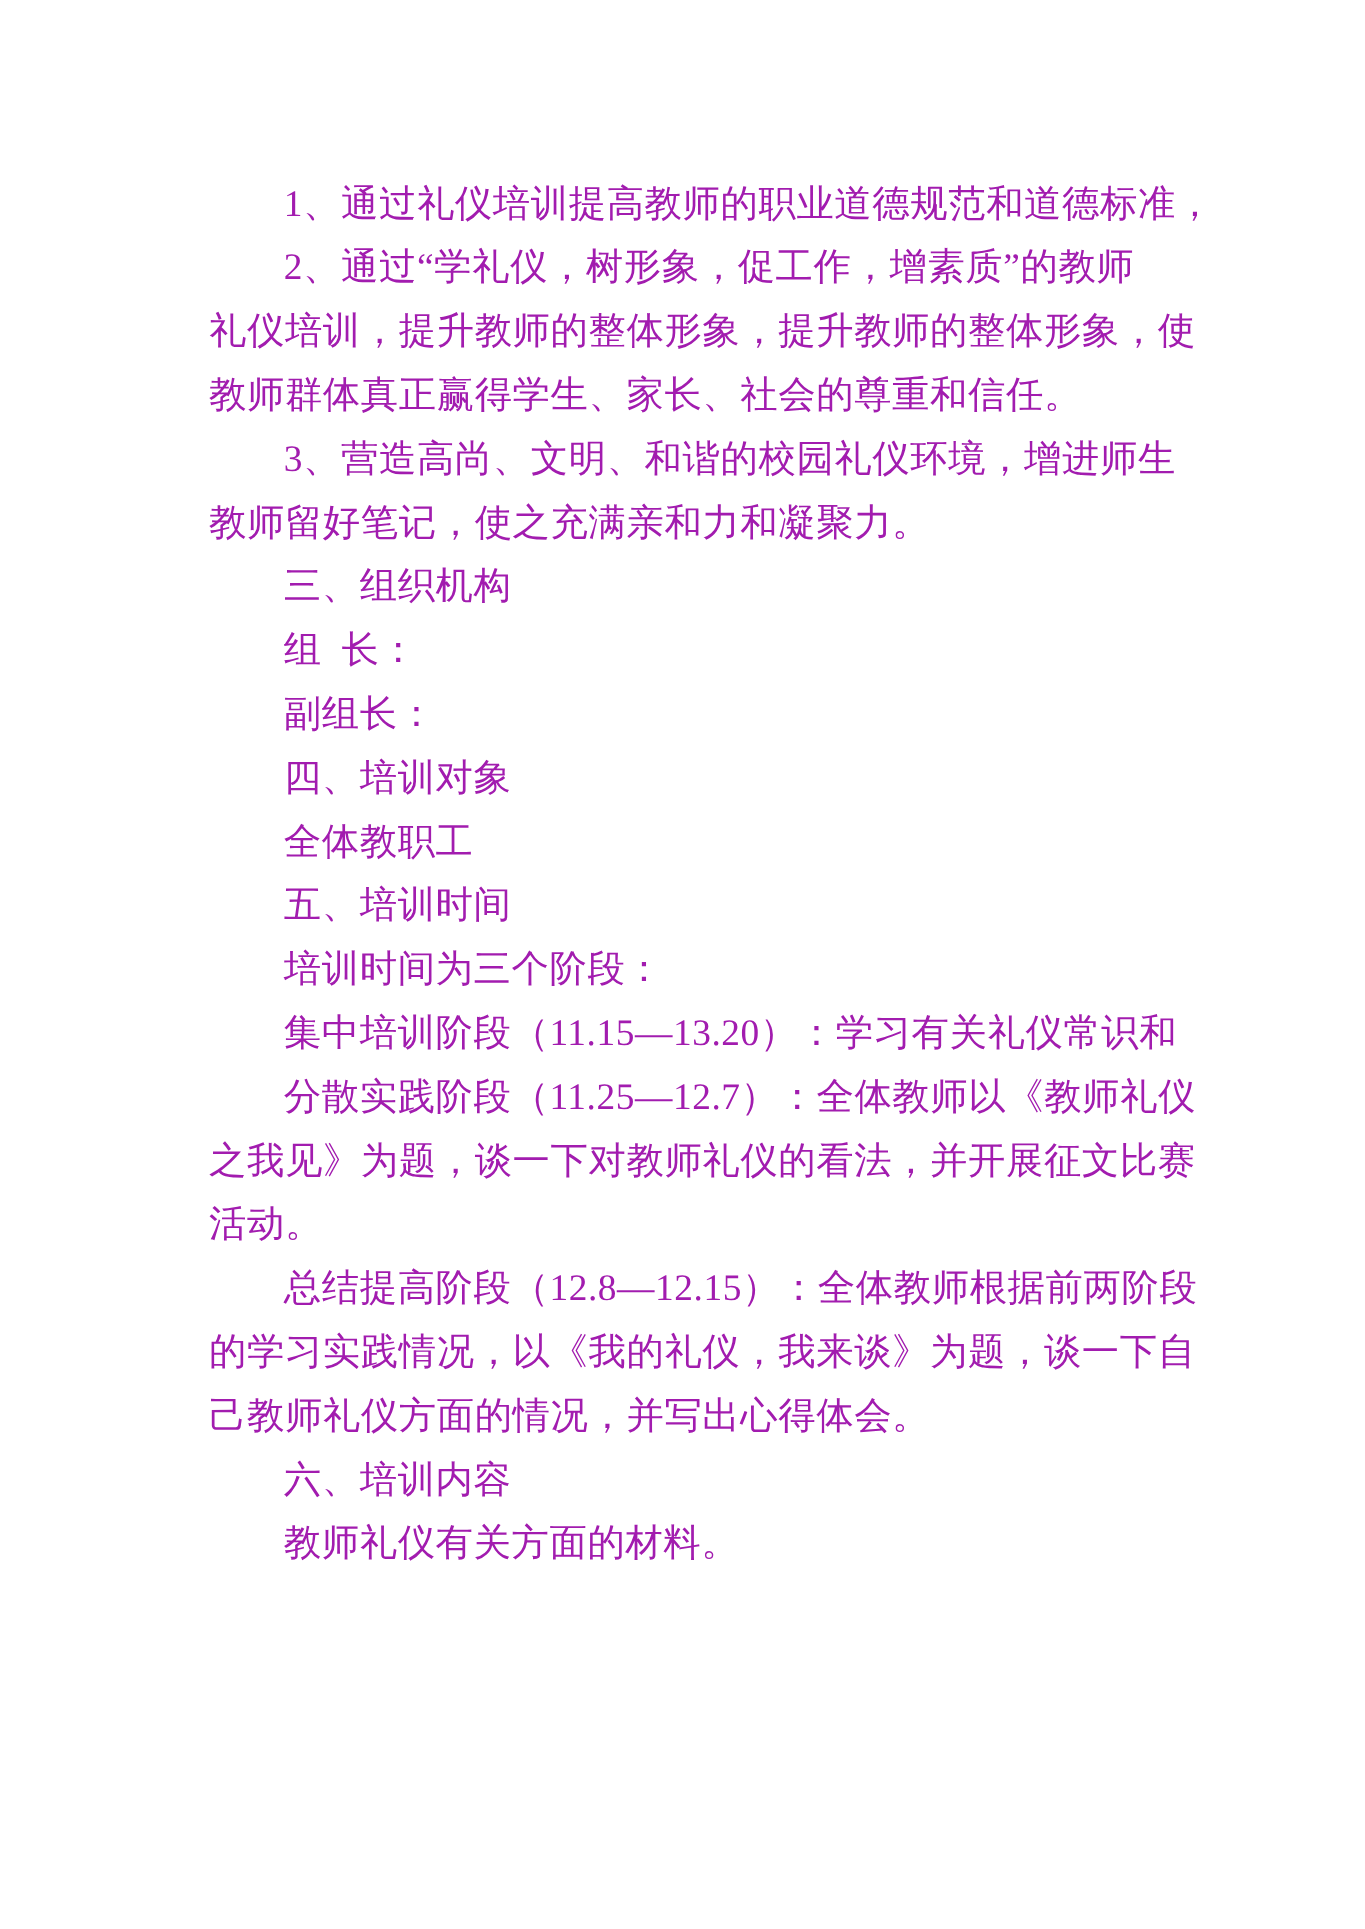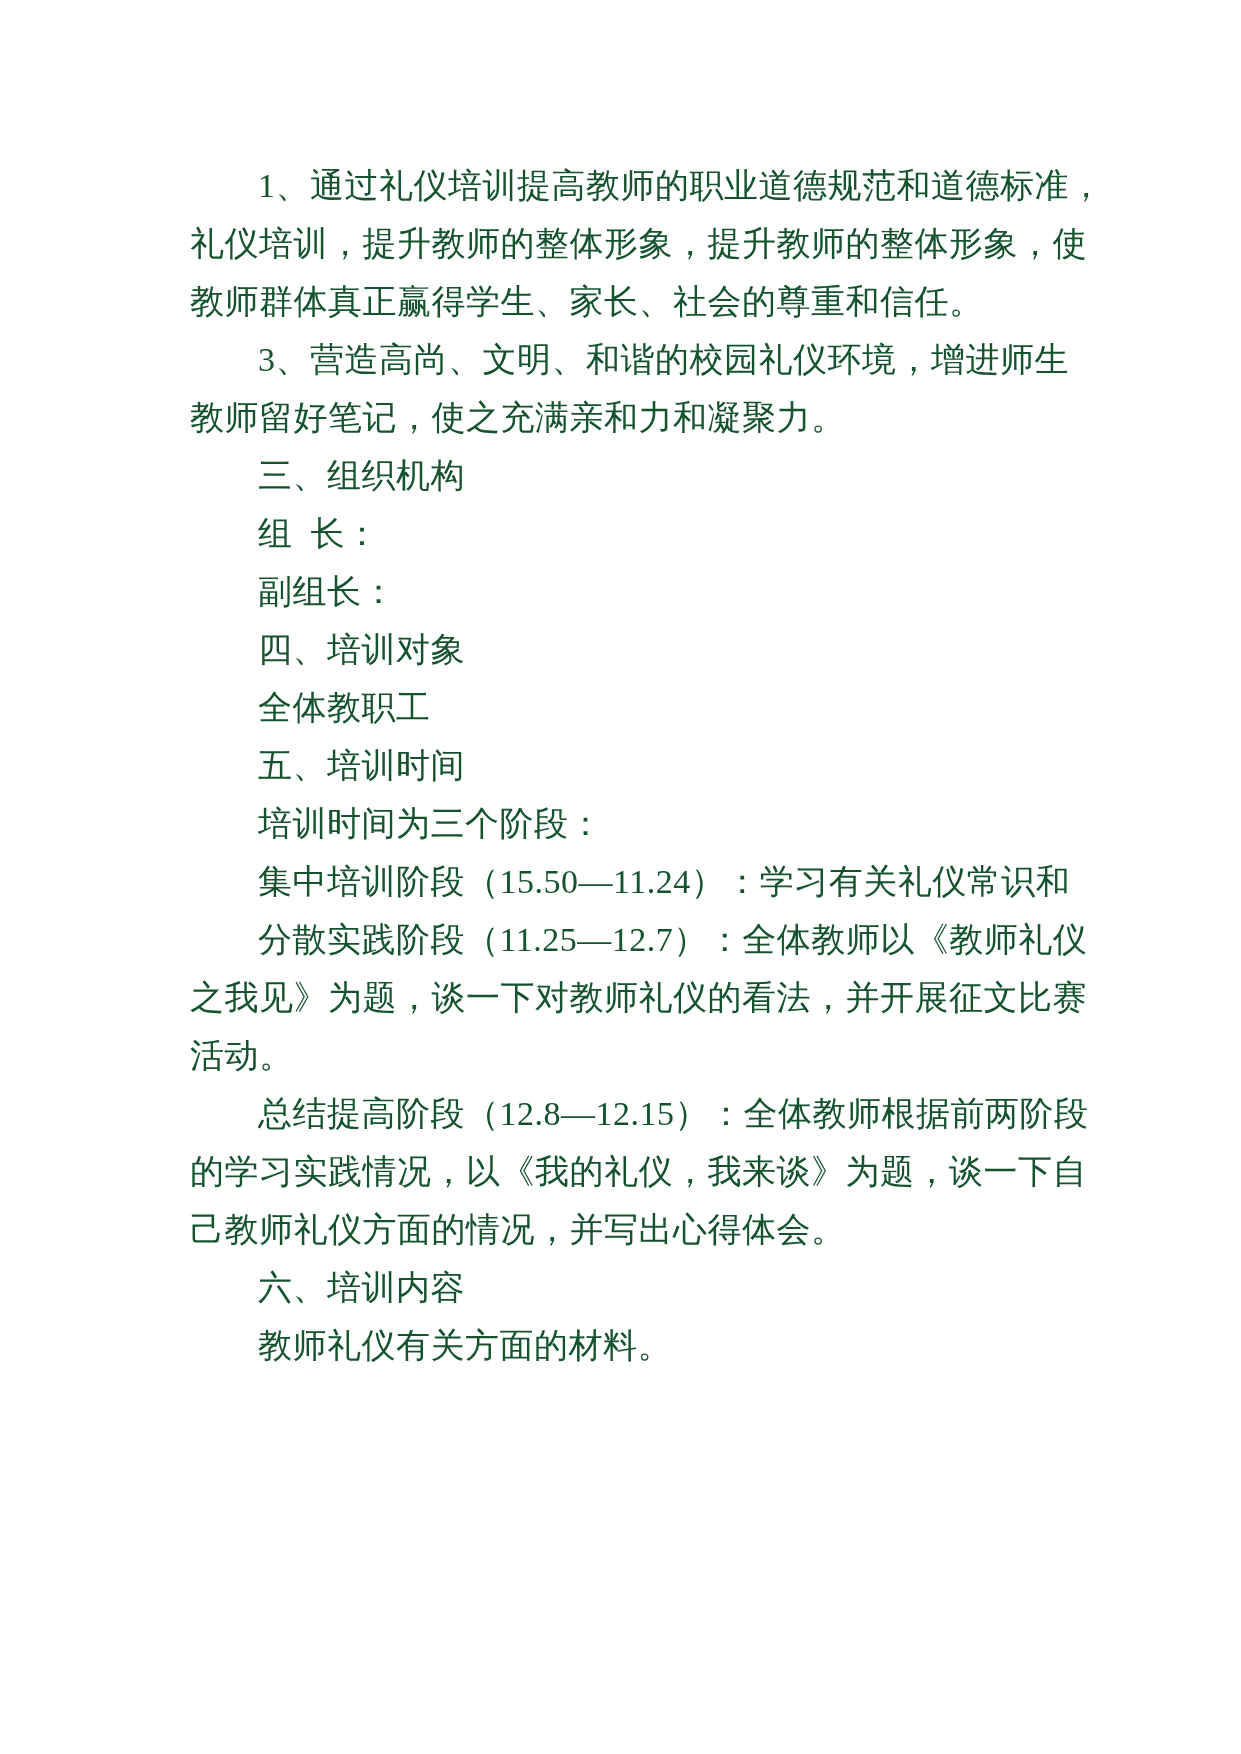--- a/index.html
+++ b/index.html
@@ -15,50 +15,51 @@
     overflow: hidden;
   }
   .doc-body {
     position: absolute;
     top: 157px;
     left: 190px;
     width: 910px;
     font-family: "Liberation Serif", serif;
     font-size: 34px;
     font-weight: normal;
-    color: #14532d;
+    color: #a21caf;
     letter-spacing: 0.5px;
   }
   .text-line {
     height: 58px;
     line-height: 58px;
     white-space: pre;
   }
   .text-line.indent {
     padding-left: 68px;
   }
 </style>
 </head>
 <body>
 
 <div class="page">
   <div class="doc-body">
       <div class="text-line indent">1、通过礼仪培训提高教师的职业道德规范和道德标准，</div>
+      <div class="text-line indent">2、通过“学礼仪，树形象，促工作，增素质”的教师</div>
       <div class="text-line">礼仪培训，提升教师的整体形象，提升教师的整体形象，使</div>
       <div class="text-line">教师群体真正赢得学生、家长、社会的尊重和信任。</div>
       <div class="text-line indent">3、营造高尚、文明、和谐的校园礼仪环境，增进师生</div>
       <div class="text-line">教师留好笔记，使之充满亲和力和凝聚力。</div>
       <div class="text-line indent">三、组织机构</div>
       <div class="text-line indent">组  长：</div>
       <div class="text-line indent">副组长：</div>
       <div class="text-line indent">四、培训对象</div>
       <div class="text-line indent">全体教职工</div>
       <div class="text-line indent">五、培训时间</div>
       <div class="text-line indent">培训时间为三个阶段：</div>
-      <div class="text-line indent">集中培训阶段（15.50—11.24）：学习有关礼仪常识和</div>
+      <div class="text-line indent">集中培训阶段（11.15—13.20）：学习有关礼仪常识和</div>
       <div class="text-line indent">分散实践阶段（11.25—12.7）：全体教师以《教师礼仪</div>
       <div class="text-line">之我见》为题，谈一下对教师礼仪的看法，并开展征文比赛</div>
       <div class="text-line">活动。</div>
       <div class="text-line indent">总结提高阶段（12.8—12.15）：全体教师根据前两阶段</div>
       <div class="text-line">的学习实践情况，以《我的礼仪，我来谈》为题，谈一下自</div>
       <div class="text-line">己教师礼仪方面的情况，并写出心得体会。</div>
       <div class="text-line indent">六、培训内容</div>
       <div class="text-line indent">教师礼仪有关方面的材料。</div>
     </div>
 </div>

